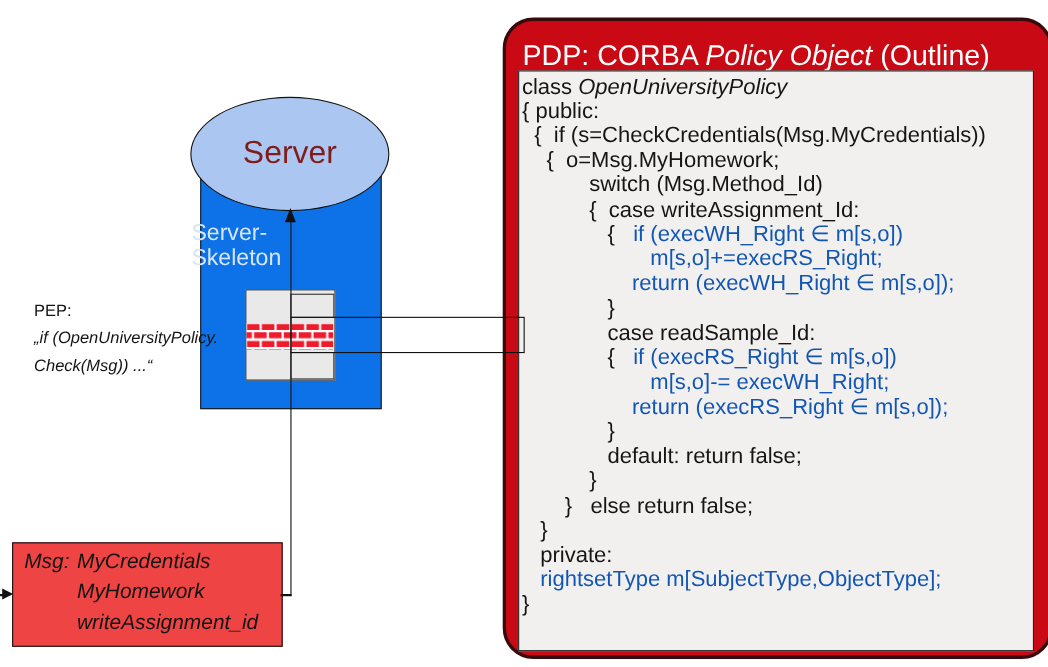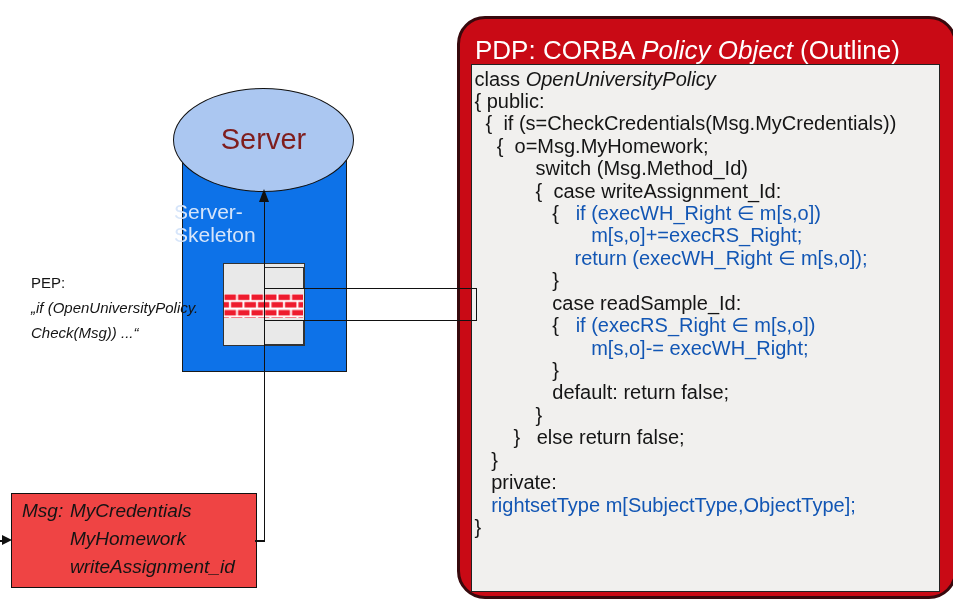--- a/index.html
+++ b/index.html
@@ -134,20 +134,21 @@
           <div class="code-line"><span class="seg-p">    {  o=Msg.MyHomework;</span></div>
           <div class="code-line"><span class="seg-p">           switch (Msg.Method_Id)</span></div>
           <div class="code-line"><span class="seg-p">           {  case writeAssignment_Id:</span></div>
           <div class="code-line"><span class="seg-p">              {   </span><span class="seg-b">if (execWH_Right ∈ m[s,o])</span></div>
           <div class="code-line"><span class="seg-p">                     </span><span class="seg-b">m[s,o]+=execRS_Right;</span></div>
           <div class="code-line"><span class="seg-p">                  </span><span class="seg-b">return (execWH_Right ∈ m[s,o]);</span></div>
           <div class="code-line"><span class="seg-p">              }</span></div>
           <div class="code-line"><span class="seg-p">              case readSample_Id:</span></div>
           <div class="code-line"><span class="seg-p">              {   </span><span class="seg-b">if (execRS_Right ∈ m[s,o])</span></div>
           <div class="code-line"><span class="seg-p">                     </span><span class="seg-b">m[s,o]-= execWH_Right;</span></div>
+          <div class="code-line"><span class="seg-p">                  </span><span class="seg-b">return (execRS_Right ∈ m[s,o]);</span></div>
           <div class="code-line"><span class="seg-p">              }</span></div>
           <div class="code-line"><span class="seg-p">              default: return false;</span></div>
           <div class="code-line"><span class="seg-p">           }</span></div>
           <div class="code-line"><span class="seg-p">       }   else return false;</span></div>
           <div class="code-line"><span class="seg-p">   }</span></div>
           <div class="code-line"><span class="seg-p">   private:</span></div>
           <div class="code-line"><span class="seg-p">   </span><span class="seg-b">rightsetType m[SubjectType,ObjectType];</span></div>
           <div class="code-line"><span class="seg-p">}</span></div>
         </div>
     </div>

